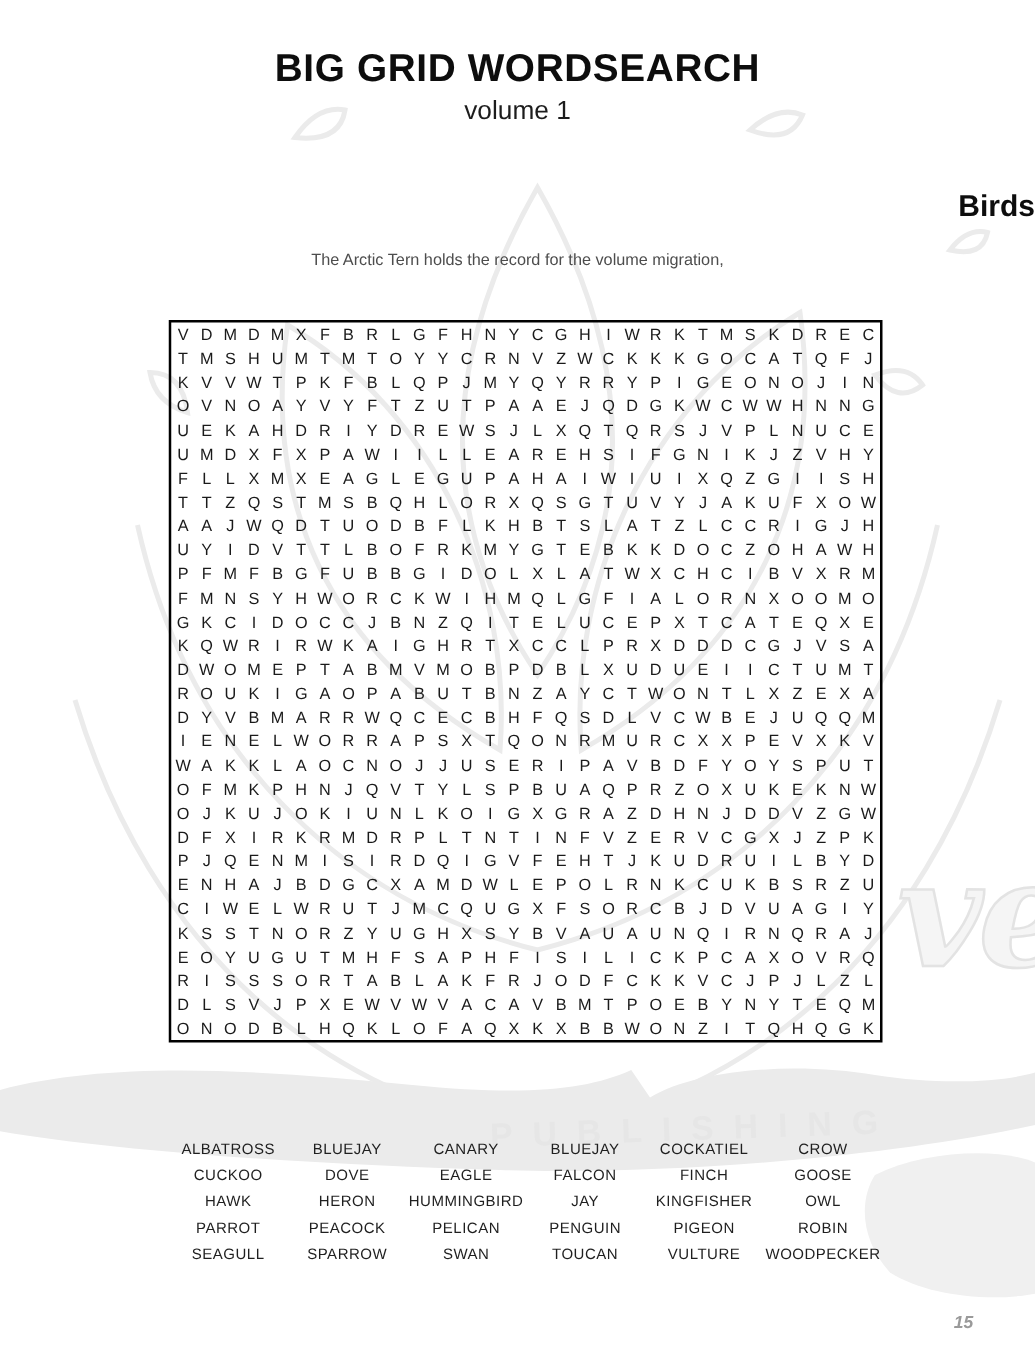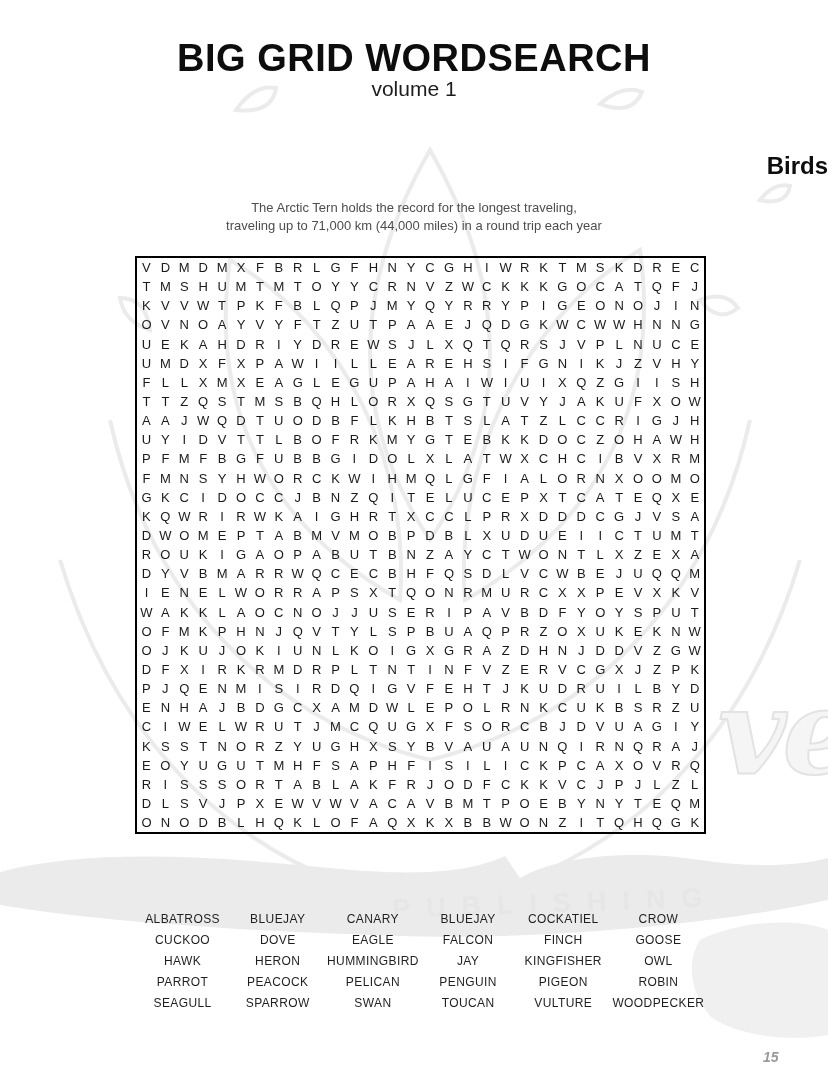--- a/index.html
+++ b/index.html
@@ -16,21 +16,21 @@
     letter-spacing:-4px; user-select:none;
   }
   .wm-pub {
     position:absolute; left:392px; top:888px; z-index:0;
     font-size:27px; font-weight:bold; letter-spacing:16px; color:#e6e6e6;
     transform:rotate(-2deg); user-select:none;
   }
   
   .series-title {
     position:absolute; left:0; right:0; top:37px; margin:0; text-align:center;
-    font-size:38px; font-weight:800; letter-spacing:0.5px; color:#0d0d0d; z-index:2;
+    font-size:31px; font-weight:800; letter-spacing:0.5px; color:#0d0d0d; z-index:2;
   }
   .volume {
     position:absolute; left:0; right:0; top:77px; text-align:center;
     font-size:21px; font-weight:400; color:#1c1c1c; z-index:2;
   }
   .puzzle-title {
     position:absolute; left:0; right:0; top:152px; margin:0; text-align:right;
     font-size:24px; font-weight:700; color:#0d0d0d; z-index:2;
   }
   .fact { position:absolute; left:0; right:0; text-align:center;
@@ -93,22 +93,21 @@
 
     <path fill="#f0f0f0" d="M700 940 C 740 920, 800 918, 828 930 L 828 1035 C 790 1042, 740 1036, 712 1018 C 690 994, 686 962, 700 940 Z"></path>
   </svg>
 
   <div class="wm-script">ve</div>
   <div class="wm-pub">PUBLISHING</div>
 
   <h1 class="series-title">BIG GRID WORDSEARCH</h1>
   <div class="volume">volume 1</div>
   <h2 class="puzzle-title">Birds</h2>
-  <div class="fact l1">The Arctic Tern holds the record for the longest traveling,</div>
-  <div class="fact l2">traveling up to 71,000 km (44,000 miles) in a round trip each year</div>
+  <div class="fact l1">The Arctic Tern holds the record for the volume migration,</div>
 
   <div class="grid-box" id="grid">
       <div class="grow">
         <span class="cell">V</span>
         <span class="cell">D</span>
         <span class="cell">M</span>
         <span class="cell">D</span>
         <span class="cell">M</span>
         <span class="cell">X</span>
         <span class="cell">F</span>

